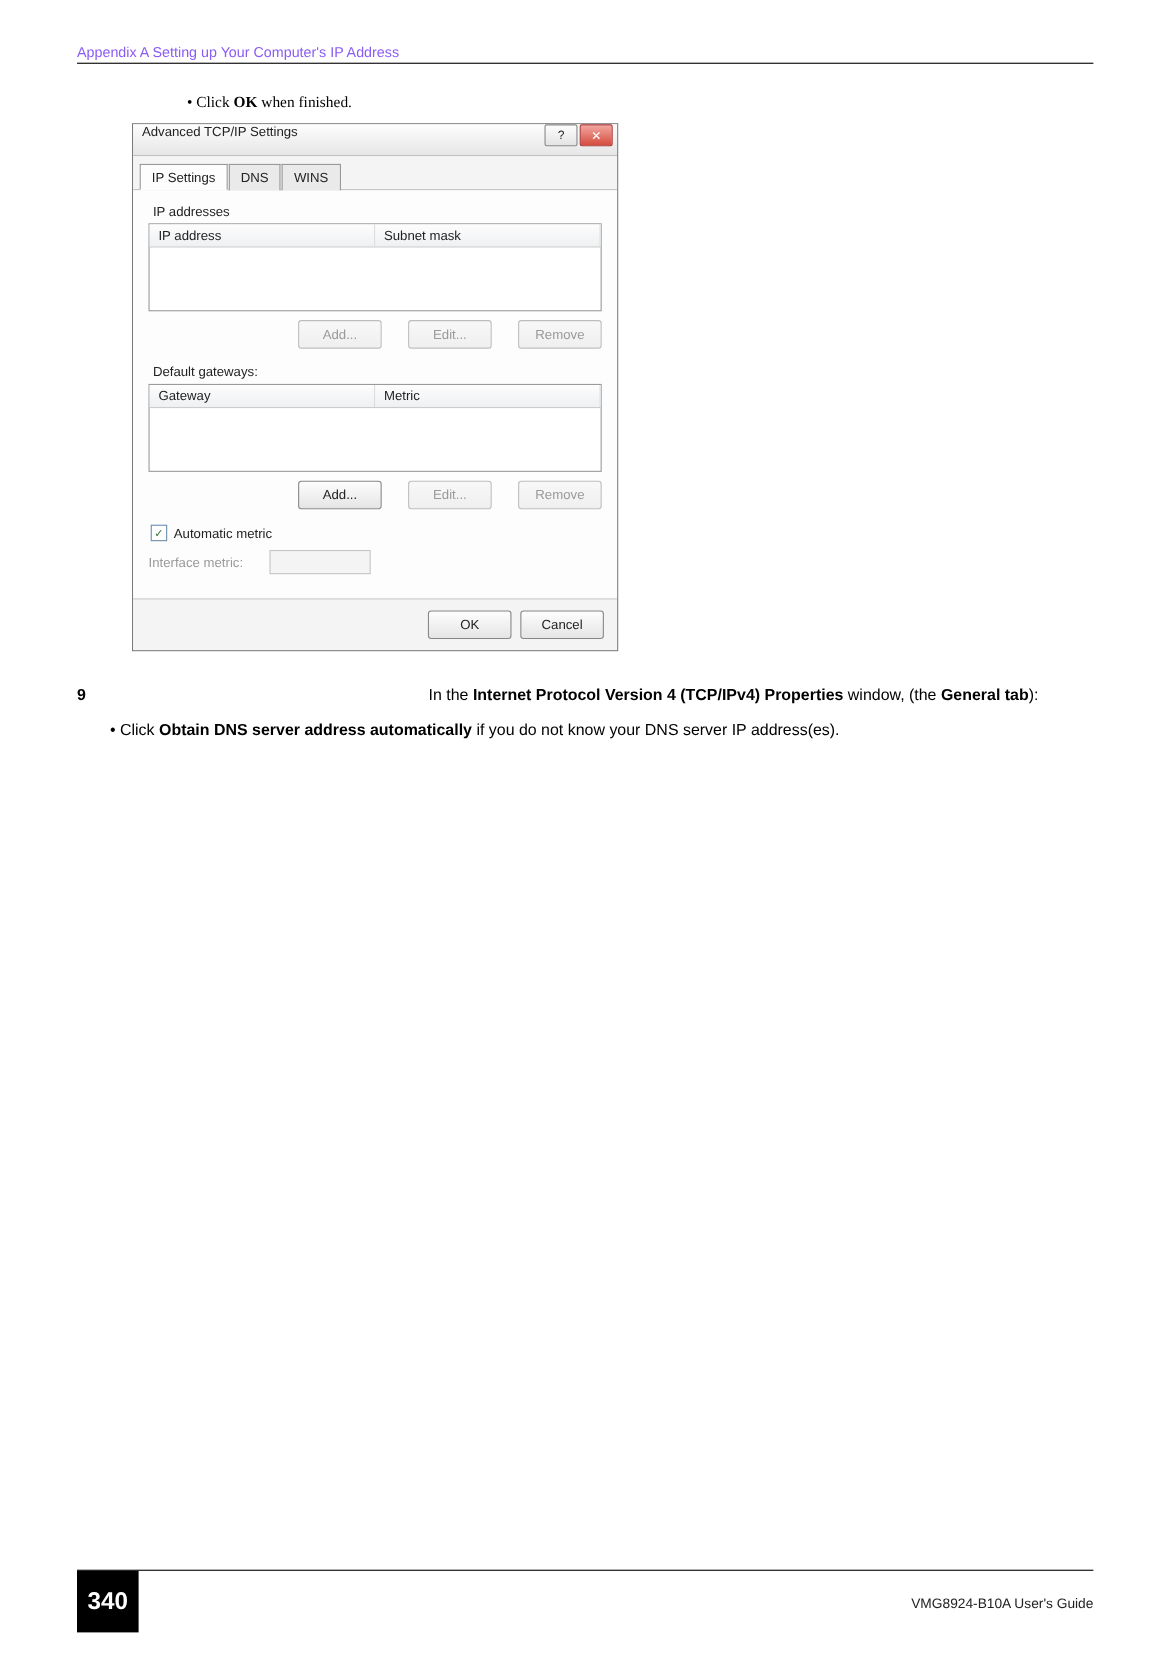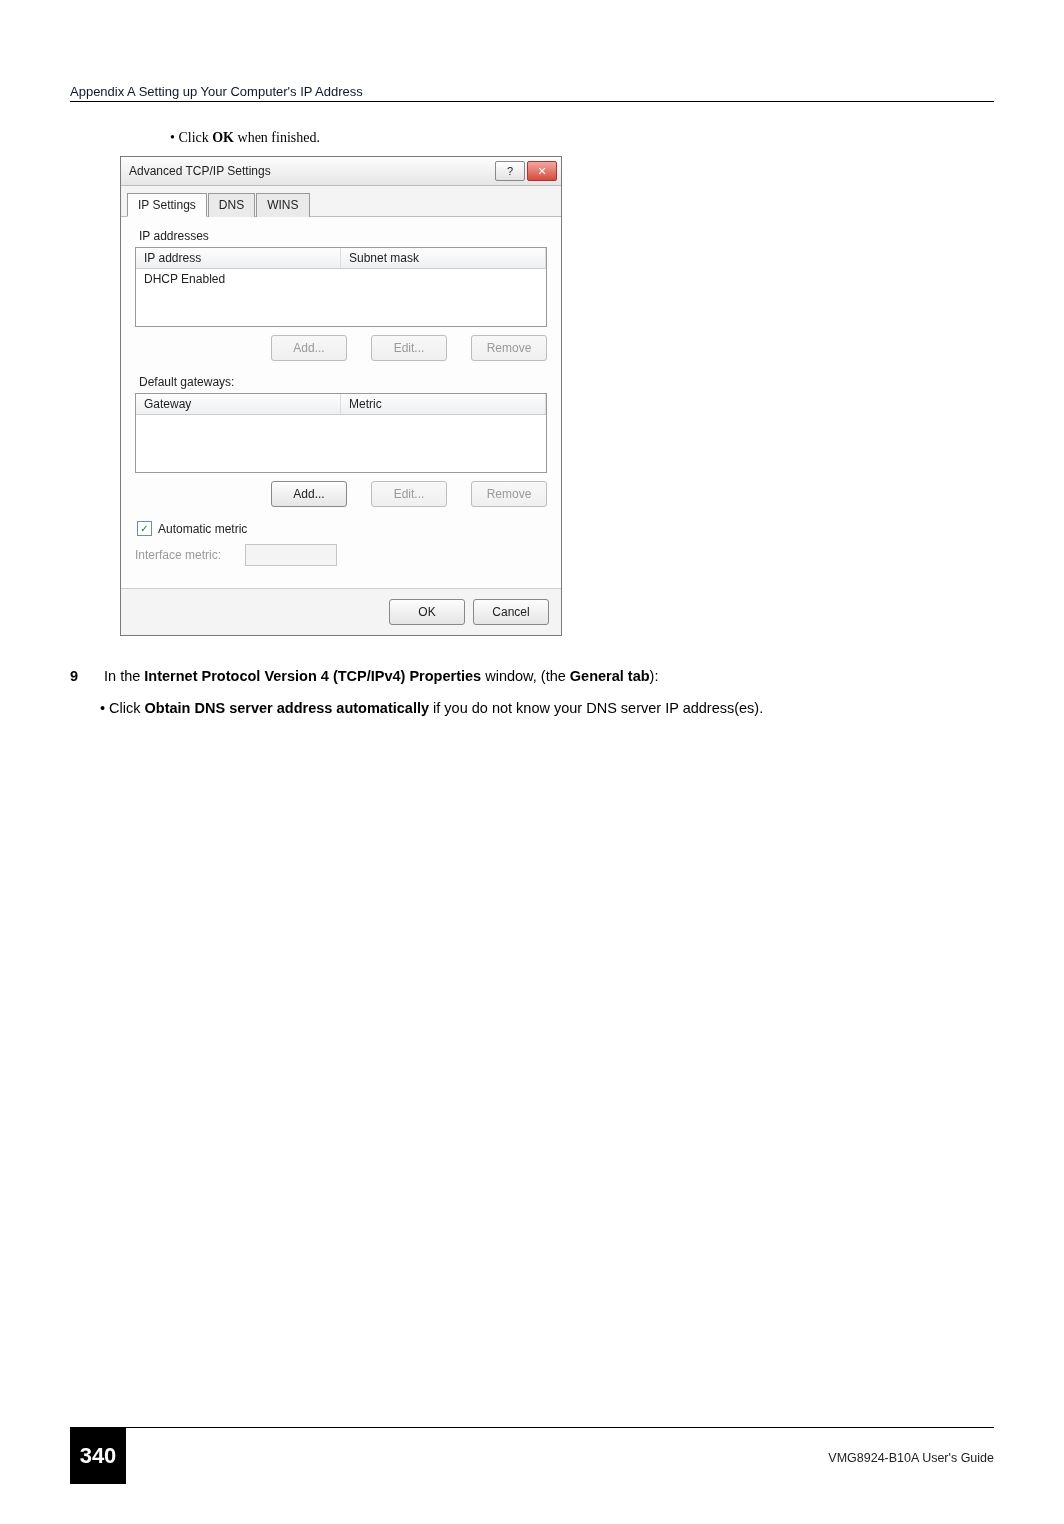--- a/index.html
+++ b/index.html
@@ -12,25 +12,24 @@
     position: relative;
   }
   .page {
     padding: 40px 70px 40px 70px;
     box-sizing: border-box;
     height: 100%;
     position: relative;
   }
   .header-section {
     font-size: 13px;
-    color: #0f172a;
+    color: #8b5cf6;
     border-bottom: 1px solid #000;
     padding-bottom: 2px;
     margin-bottom: 28px;
-    margin-top: 44px;
   }
   .bullet-line {
     font-size: 14px;
     margin-left: 100px;
     margin-bottom: 10px;
     font-family: Liberation Serif, serif;
   }
   .fig-caption {
     font-size: 14px;
     margin-left: 50px;
@@ -44,21 +43,20 @@
     margin-left: 50px;
     border: 1px solid #7a7a7a;
     background: #f4f4f4;
     font-family: "Segoe UI", Tahoma, sans-serif;
     font-size: 12px;
     color: #222;
   }
   .titlebar {
     display: flex;
     justify-content: space-between;
-    align-items: center;
     background: linear-gradient(#fdfdfd, #e6e6e6);
     border-bottom: 1px solid #bbb;
     height: 28px;
     padding-left: 8px;
   }
   .titlebar-text { font-size: 12px; }
   .titlebar-buttons { display: flex; gap: 2px; padding-right: 4px; }
   .winbtn {
     width: 28px; height: 18px;
     border: 1px solid #888;
@@ -184,21 +182,21 @@
     margin-top: 30px;
     font-size: 14.5px;
     line-height: 1.5;
   }
   .step-num {
     display: inline-block;
     width: 30px;
     font-weight: bold;
     vertical-align: top;
   }
-  .step-text { display: inline-block; width: 840px; vertical-align: top; }
+  .step-text { display: inline-block; width: 840px; vertical-align: top; text-align: right; }
   .sub-bullets {
     margin-top: 10px;
     margin-left: 30px;
     font-size: 14.5px;
   }
   .sub-bullets div { margin-bottom: 12px; }
 
   .page-footer {
     position: absolute;
     bottom: 40px;
@@ -252,21 +250,20 @@
     </div>
 
     <div class="tab-body">
 
       <div class="fieldset-label">IP addresses</div>
       <div class="listbox">
         <div class="listbox-header">
           <div class="col">IP address</div>
           <div class="col">Subnet mask</div>
         </div>
-        <div class="listbox-row">DHCP Enabled</div>
       </div>
       <div class="btn-row">
         <div class="winbutton disabled">Add...</div>
         <div class="winbutton disabled">Edit...</div>
         <div class="winbutton disabled">Remove</div>
       </div>
 
       <div class="fieldset-label">Default gateways:</div>
       <div class="listbox">
         <div class="listbox-header">

